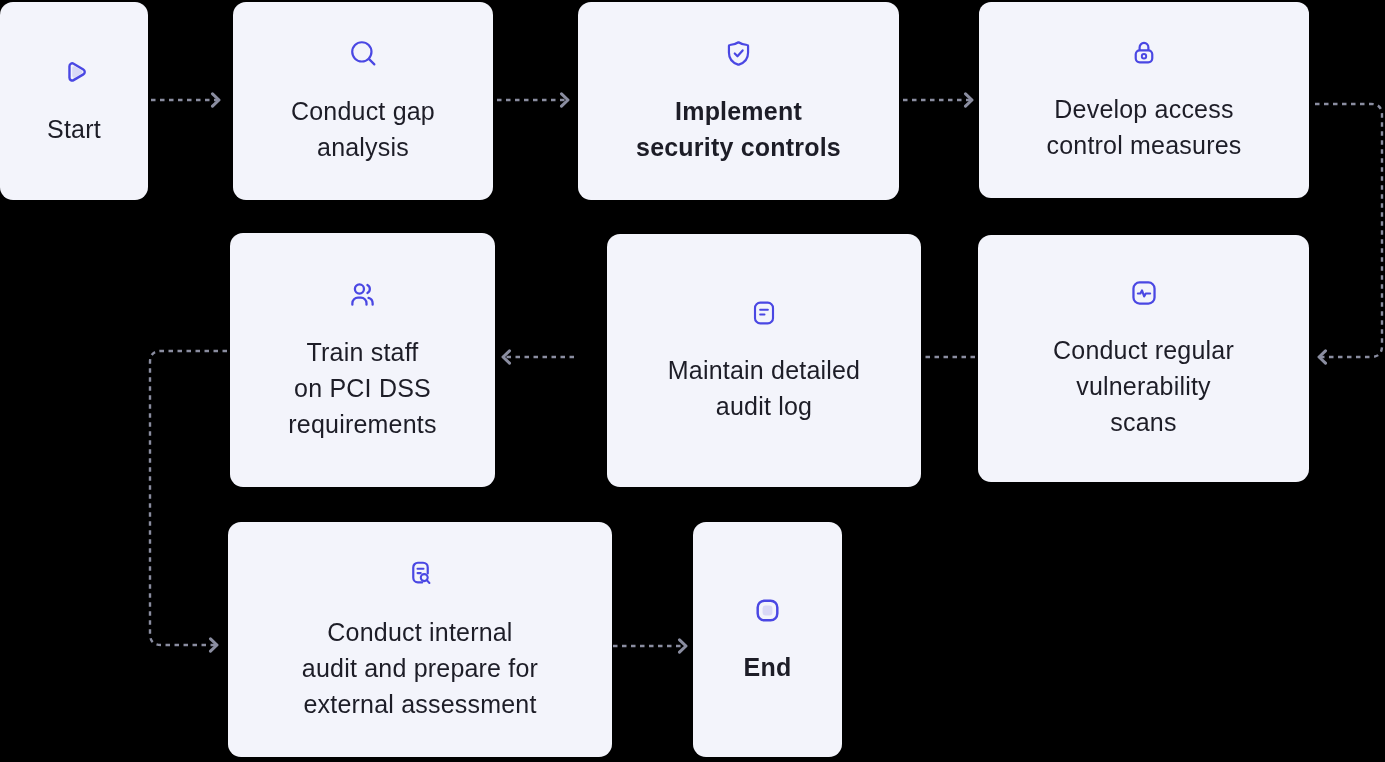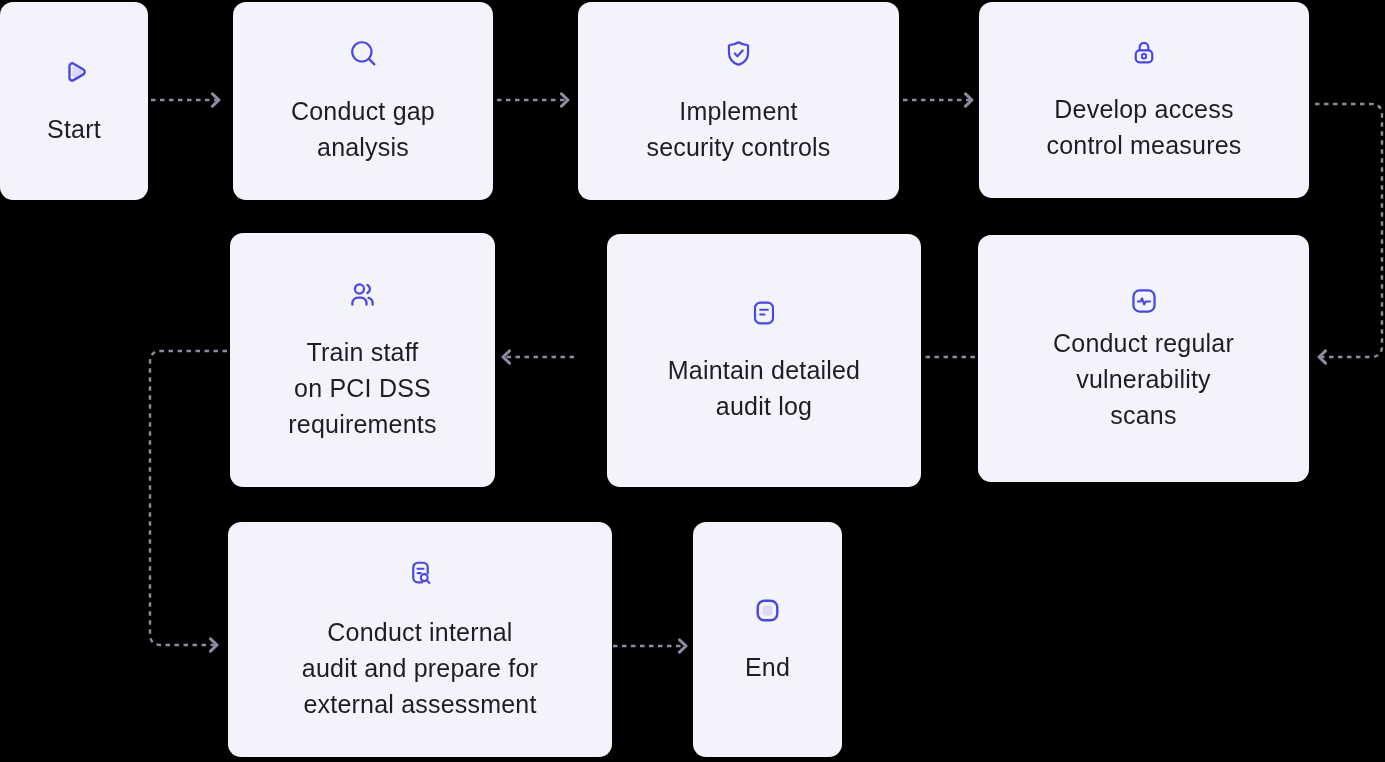--- a/index.html
+++ b/index.html
@@ -38,27 +38,27 @@
     white-space:pre-line;
     letter-spacing:.2px;
   }
   .icon{display:block;line-height:0;}
   .i-stroke{stroke:var(--icon-stroke);fill:none;}
   .i-fill{fill:var(--icon-fill);stroke:none;}
 
   
   .n-start{left:0px;top:2px;width:148px;height:198px;}
   .n-gap{left:233px;top:2px;width:260px;height:198px;align-items:center;}
-  .n-security{left:578px;top:2px;width:321px;height:198px;}
-  .n-access{left:979px;top:2px;width:330px;height:196px;}
-  .n-vuln{left:978px;top:235px;width:331px;height:247px;gap:8px;}
+  .n-security{left:578px;top:2px;width:321px;height:198px;font-weight:bold;}
+  .n-access{left:979px;top:2px;width:330px;height:196px;border-radius:12px;}
+  .n-vuln{left:978px;top:235px;width:331px;height:247px;}
   .n-auditlog{left:583px;top:234px;width:314px;height:253px;margin-left:24px;}
   .n-train{left:230px;top:233px;width:265px;height:254px;}
   .n-internal{left:228px;top:522px;width:384px;height:235px;justify-content:center;}
-  .n-end{left:693px;top:522px;width:149px;height:235px;}
+  .n-end{left:693px;top:522px;width:149px;height:235px;font-weight:bold;}
 </style>
 </head>
 <body>
 
 <div class="canvas">
 
   <svg class="edges" width="1385" height="762" viewBox="0 0 1385 762" xmlns="http://www.w3.org/2000/svg">
     <defs>
       <marker id="chev" viewBox="0 0 16 16" refX="9" refY="8" markerWidth="16" markerHeight="16" markerUnits="userSpaceOnUse" orient="auto">
         <path d="M4.5 1.8 L11 8 L4.5 14.2"></path>

